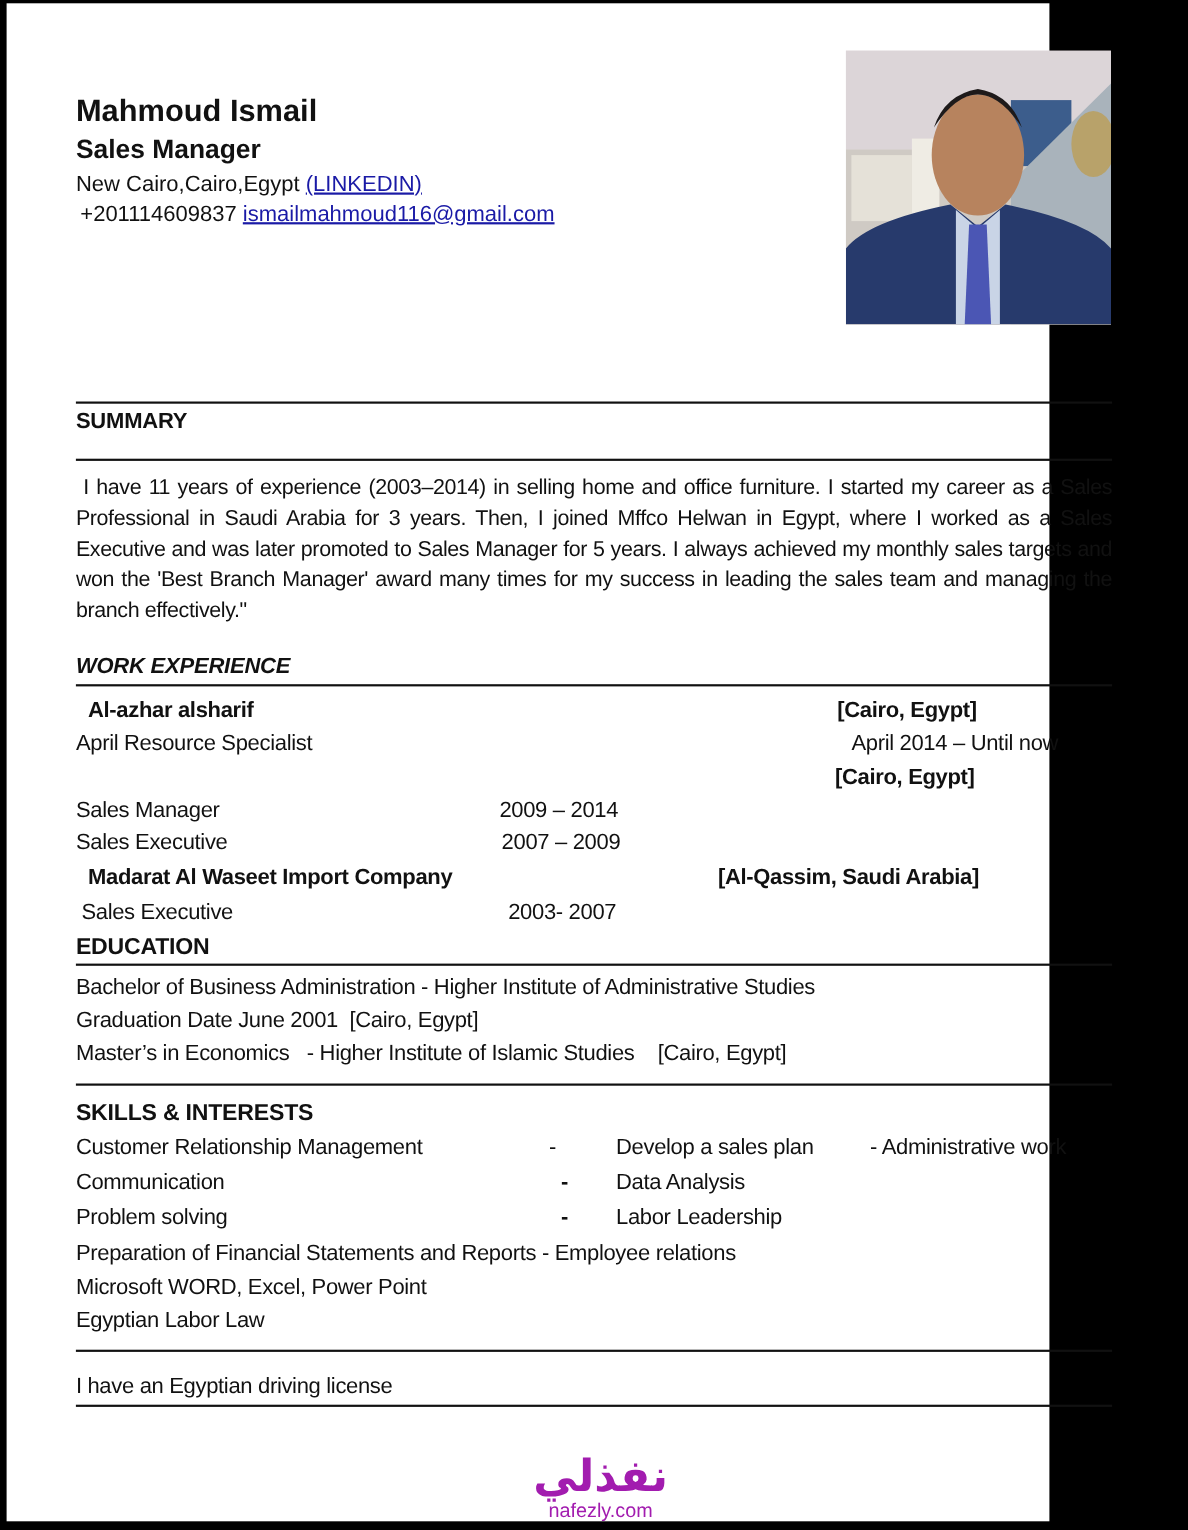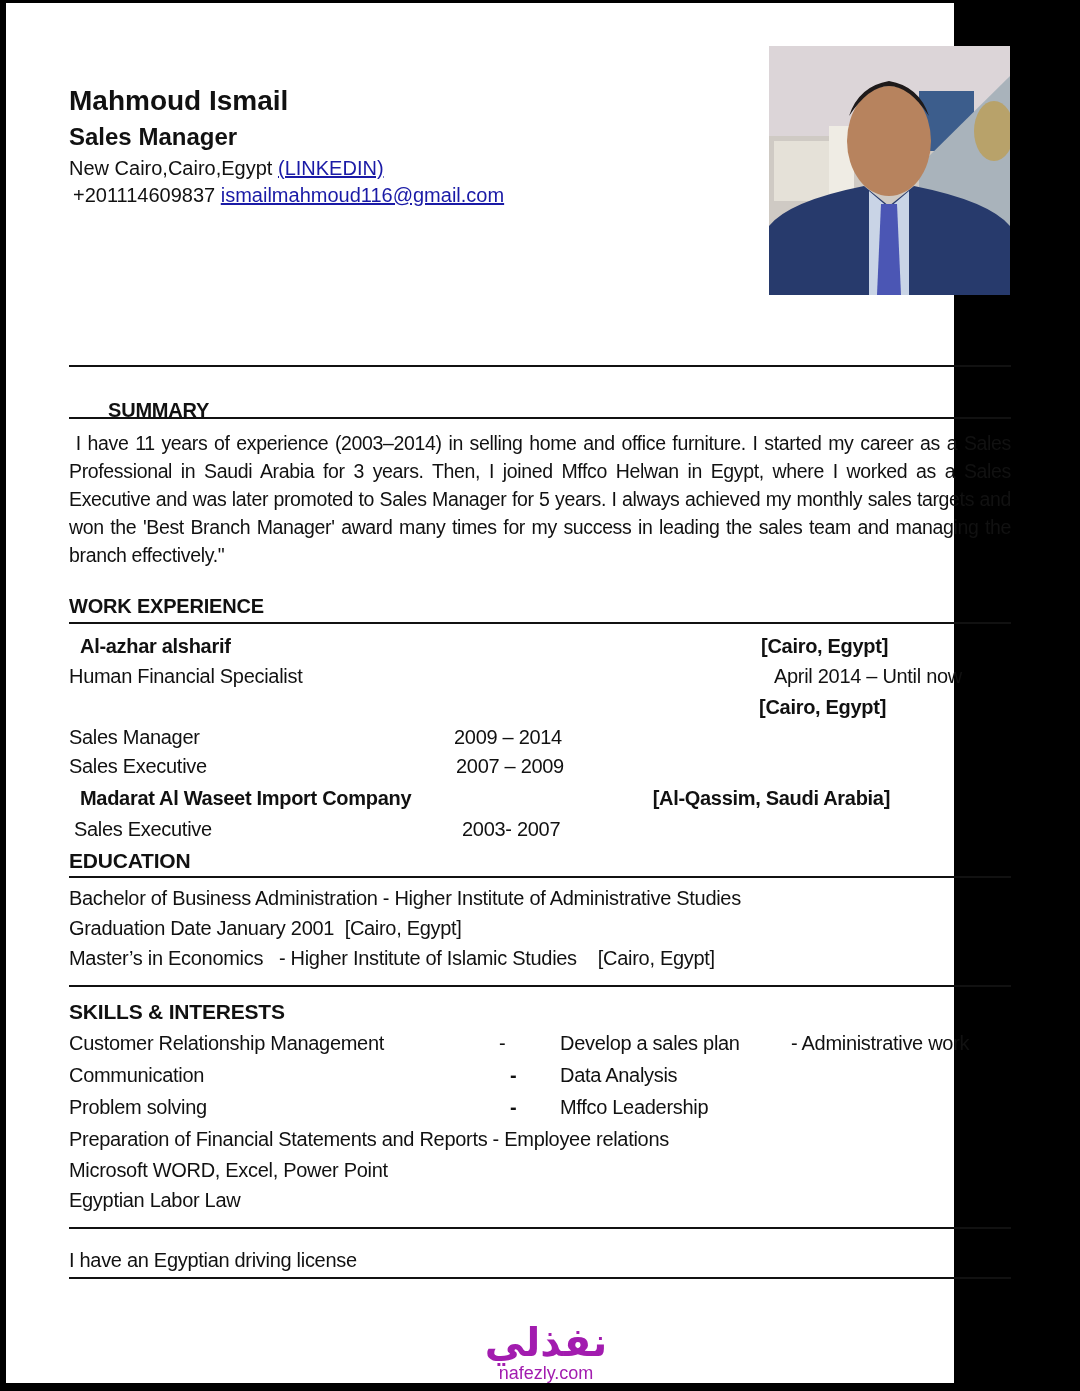--- a/index.html
+++ b/index.html
@@ -63,64 +63,64 @@
       <ellipse cx="225" cy="85" rx="20" ry="30" fill="#b8a26a"></ellipse>
       <ellipse cx="120" cy="95" rx="42" ry="55" fill="#b7835e"></ellipse>
       <path d="M80,70 Q120,10 160,70 Q150,40 120,35 Q90,40 80,70Z" fill="#1e1a1a"></path>
       <path d="M0,249 L0,180 Q20,155 95,140 L120,160 L145,140 Q220,155 241,180 L241,249Z" fill="#273a6c"></path>
       <polygon points="100,145 120,162 140,145 140,249 100,249" fill="#c9d4e6"></polygon>
       <polygon points="112,158 128,158 132,249 108,249" fill="#4b56b4"></polygon>
     </svg>
   </div>
 
   <div class="rule" style="top:362px;"></div>
-  <div class="abs heading" style="left:63px; top:396px;margin-left:39px;">SUMMARY</div>
+  <div class="abs heading" style="left:63px; top:369px;">SUMMARY</div>
   <div class="rule" style="top:414px;"></div>
   <div class="summary">&nbsp;<span>I have 11 years of experience (2003–2014) in selling home and office furniture. I started my career as a Sales Professional in Saudi Arabia for 3 years. Then, I joined Mffco Helwan in Egypt, where I worked as a Sales Executive and was later promoted to Sales Manager for 5 years. I always achieved my monthly sales targets and won the 'Best Branch Manager' award many times for my success in leading the sales team and managing the branch effectively."</span></div>
 
-  <div class="abs heading" style="left:63px; top:592px;">WORK EXPERIENCE</div>
+  <div class="abs heading" style="left:63px; top:592px;font-style:italic;">WORK EXPERIENCE</div>
   <div class="rule" style="top:619px;"></div>
 
   <div class="abs txt bold" style="left:63px; top:632px;">Al-azhar alsharif</div>
   <div class="abs txt bold right" style="right:66px; top:632px;">[Cairo, Egypt]</div>
-  <div class="abs txt" style="left:63px; top:662px;">Human Financial Specialist</div>
+  <div class="abs txt" style="left:63px; top:662px;">April Resource Specialist</div>
   <div class="abs txt" style="left:768px; top:662px;">April 2014 – Until now</div>
 
   <div class="abs txt bold right" style="right:68px; top:693px;">[Cairo, Egypt]</div>
   <div class="abs txt" style="left:63px; top:723px;">Sales Manager</div>
   <div class="abs txt" style="left:448px; top:723px;">2009 – 2014</div>
   <div class="abs txt" style="left:63px; top:752px;">Sales Executive</div>
   <div class="abs txt" style="left:450px; top:752px;">2007 – 2009</div>
 
   <div class="abs txt bold" style="left:63px; top:784px;">Madarat Al Waseet Import Company</div>
   <div class="abs txt bold right" style="right:64px; top:784px;">[Al-Qassim, Saudi Arabia]</div>
   <div class="abs txt" style="left:68px; top:815px;">Sales Executive</div>
   <div class="abs txt" style="left:456px; top:815px;">2003- 2007</div>
 
   <div class="abs heading" style="left:63px; top:846px; font-size:21px;">EDUCATION</div>
   <div class="rule" style="top:873px;"></div>
   <div class="abs txt" style="left:63px; top:884px;">Bachelor of Business Administration - Higher Institute of Administrative Studies</div>
-  <div class="abs txt" style="left:63px; top:914px; white-space:pre;">Graduation Date January 2001  [Cairo, Egypt]</div>
+  <div class="abs txt" style="left:63px; top:914px; white-space:pre;">Graduation Date June 2001  [Cairo, Egypt]</div>
   <div class="abs txt" style="left:63px; top:944px; white-space:pre;">Master’s in Economics   - Higher Institute of Islamic Studies    [Cairo, Egypt]</div>
   <div class="rule" style="top:982px;"></div>
 
   <div class="abs heading" style="left:63px; top:997px; font-size:21px;">SKILLS &amp; INTERESTS</div>
 
   <div class="abs txt" style="left:63px; top:1029px;">Customer Relationship Management</div>
   <div class="abs txt" style="left:493px; top:1029px;">-</div>
   <div class="abs txt" style="left:554px; top:1029px;">Develop a sales plan</div>
   <div class="abs txt" style="left:785px; top:1029px;">- Administrative work</div>
 
   <div class="abs txt bold" style="left:493px; top:1061px;">-</div>
   <div class="abs txt" style="left:63px; top:1061px;">Communication</div>
   <div class="abs txt" style="left:554px; top:1061px;">Data Analysis</div>
 
   <div class="abs txt" style="left:63px; top:1093px;">Problem solving</div>
   <div class="abs txt bold" style="left:493px; top:1093px;">-</div>
-  <div class="abs txt" style="left:554px; top:1093px;">Mffco Leadership</div>
+  <div class="abs txt" style="left:554px; top:1093px;">Labor Leadership</div>
 
   <div class="abs txt" style="left:63px; top:1125px;">Preparation of Financial Statements and Reports - Employee relations</div>
   <div class="abs txt" style="left:63px; top:1156px;">Microsoft WORD, Excel, Power Point</div>
   <div class="abs txt" style="left:63px; top:1186px;">Egyptian Labor Law</div>
 
   <div class="rule" style="top:1224px;"></div>
   <div class="abs txt" style="left:63px; top:1246px;">I have an Egyptian driving license</div>
   <div class="rule" style="top:1274px;"></div>
 
   <div class="watermark">

